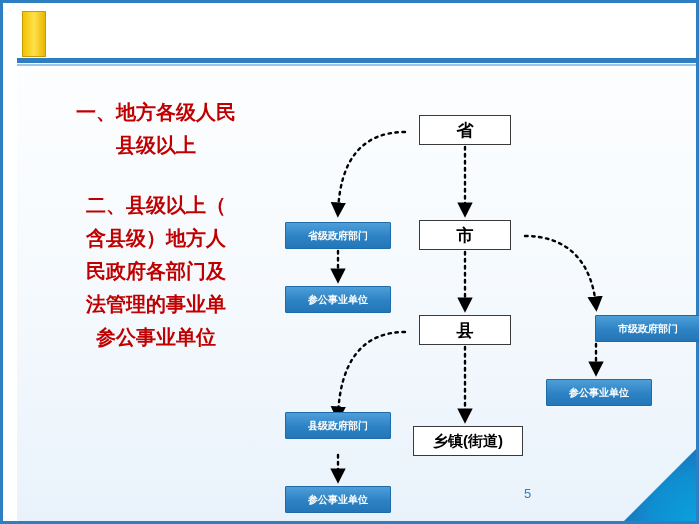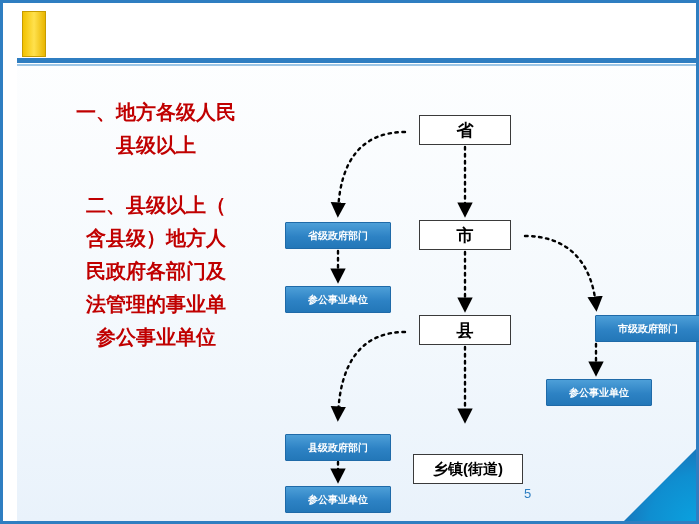--- a/index.html
+++ b/index.html
@@ -176,29 +176,29 @@
 
       <path d="M338,455 L338,478" marker-end="url(#ah)"></path>
 
       <path d="M465,347 L465,418" marker-end="url(#ah)"></path>
     </g>
   </svg>
 
   <div class="node node-plain" style="left:419px; top:115px; width:92px; height:30px;">省</div>
   <div class="node node-plain" style="left:419px; top:220px; width:92px; height:30px;">市</div>
   <div class="node node-plain" style="left:419px; top:315px; width:92px; height:30px;">县</div>
-  <div class="node node-plain" style="left:413px; top:426px; width:110px; height:30px; font-size:15px;margin-top:28px;">乡镇(街道)</div>
+  <div class="node node-plain" style="left:413px; top:426px; width:110px; height:30px; font-size:15px;">乡镇(街道)</div>
 
   <div class="node node-blue" style="left:285px; top:222px; width:106px; height:27px;">省级政府部门</div>
   <div class="node node-blue" style="left:285px; top:286px; width:106px; height:27px;">参公事业单位</div>
 
   <div class="node node-blue" style="left:558px; top:315px; width:106px; height:27px;margin-left:37px;">市级政府部门</div>
   <div class="node node-blue" style="left:546px; top:379px; width:106px; height:27px;">参公事业单位</div>
 
-  <div class="node node-blue" style="left:285px; top:434px; width:106px; height:27px;">县级政府部门</div>
+  <div class="node node-blue" style="left:285px; top:412px; width:106px; height:27px;">县级政府部门</div>
   <div class="node node-blue" style="left:285px; top:486px; width:106px; height:27px;">参公事业单位</div>
 
   <div class="page-num">5</div>
 
   <div class="corner">
     <div class="corner-fill"></div>
   </div>
 
 </div>
 

